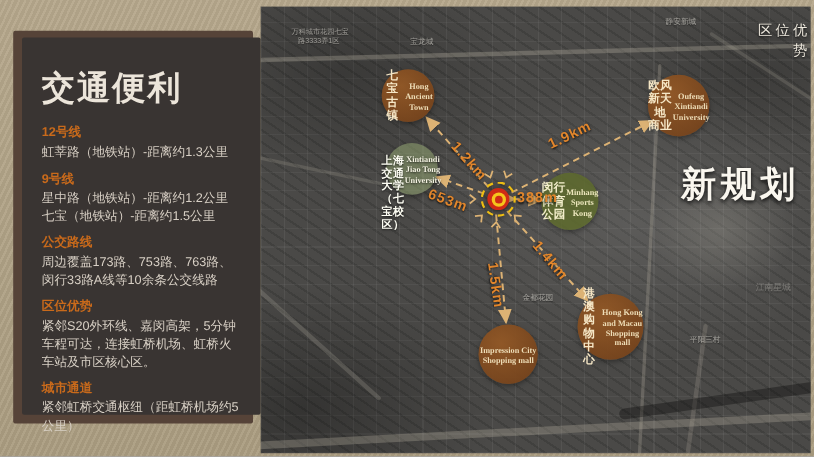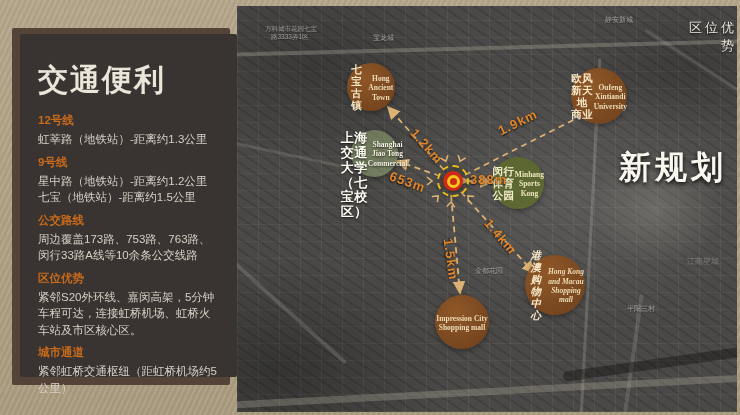--- a/index.html
+++ b/index.html
@@ -40,21 +40,21 @@
   .poi.dim{opacity:.30;}
   
   .marker{position:absolute;border-radius:50%;display:flex;flex-direction:row;align-items:center;
     justify-content:center;text-align:center;box-shadow:0 2px 5px rgba(0,0,0,.35);}
   .marker .zh{font-weight:bold;font-size:10.5px;line-height:1.15;letter-spacing:.5px;}
   .marker .en{font-family:"Liberation Serif","DejaVu Serif",serif;font-weight:bold;font-size:7.5px;
     line-height:1.25;margin-top:2px;}
   .pal-brown{background:radial-gradient(circle at 38% 32%, rgba(146,88,38,.96), rgba(112,62,24,.93));}
   .pal-brown .zh{color:#f6e7c6;} .pal-brown .en{color:#eeddb7;}
   .pal-green-light{background:rgba(150,168,115,.52);}
-  .pal-green-light .zh{color:#fdfdf3;text-shadow:0 1px 2px rgba(0,0,0,.7);font-size:13px;margin-top:45px;}
+  .pal-green-light .zh{color:#fdfdf3;text-shadow:0 1px 2px rgba(0,0,0,.7);font-size:10px;margin-top:45px;}
   .pal-green-light .en{color:#f4f2e2;text-shadow:0 1px 2px rgba(0,0,0,.7);}
   .pal-green-dark{background:rgba(94,107,45,.85);}
   .pal-green-dark .zh{color:#f3eecb;} .pal-green-dark .en{color:#ece6bd;}
   
   .sb{position:absolute;left:200px;top:159px;width:32px;height:32px;filter:drop-shadow(0 1px 2px rgba(0,0,0,.6));}
   .sb i{position:absolute;border-radius:50%;display:block;}
   .sb .rays{inset:0;border:2.5px dashed #eebd13;}
   .sb .c1{inset:6px;background:#cf2a16;}
   .sb .c2{inset:9.5px;background:#f5c51c;}
   .sb .c3{inset:12.5px;background:#cf2a16;}
@@ -141,31 +141,31 @@
         <i class="c3"></i>
       </div>
       <div class="np-title">新规划</div>
       <div class="corner">区位优势</div>
     <div class="marker pal-brown" style="left: 110px; top: 57px; width: 48px; height: 48px;">
           <div class="zh">七宝古镇</div>
           <div class="en">Hong Ancient Town</div>
         </div>
         <div class="marker pal-green-light" style="left: 113.5px; top: 123.5px; width: 47px; height: 47px;">
           <div class="zh">上海交通大学 （七宝校区）</div>
-          <div class="en">Shanghai Jiao Tong Commercial</div>
+          <div class="en">Xintiandi Jiao Tong University</div>
         </div>
-        <div class="marker pal-brown" style="left: 334px; top: 62px; width: 56px; height: 56px; align-items: center;">
+        <div class="marker pal-brown" style="left: 352px; top: 62px; width: 56px; height: 56px; align-items: center;">
           <div class="zh">欧风新天地 商业</div>
           <div class="en">Oufeng Xintiandi University</div>
         </div>
         <div class="marker pal-green-dark" style="left: 255px; top: 151px; width: 52px; height: 52px;">
           <div class="zh">闵行体育 公园</div>
           <div class="en">Minhang Sports Kong</div>
         </div>
-        <div class="marker pal-brown" style="left: 288px; top: 249px; width: 60px; height: 60px; font-style: italic;">
+        <div class="marker pal-brown" style="left: 288px; top: 261px; width: 60px; height: 60px;">
           <div class="zh">港澳购物 中心</div>
           <div class="en">Hong Kong and Macau Shopping mall</div>
         </div>
         <div class="marker pal-brown" style="left: 198px; top: 289px; width: 54px; height: 54px;">
           <div class="en">Impression City Shopping mall</div>
         </div>
         <div class="dist" style="left: 176px; top: 117px; transform: rotate(49deg);">1.2km</div>
         <div class="dist" style="left: 153px; top: 162px; transform: rotate(20deg);">653m</div>
         <div class="dist" style="left: 262px; top: 118px; transform: rotate(-26deg);">1.9km</div>
         <div class="dist" style="left: 233px; top: 166px; transform: rotate(0deg);">388m</div>

